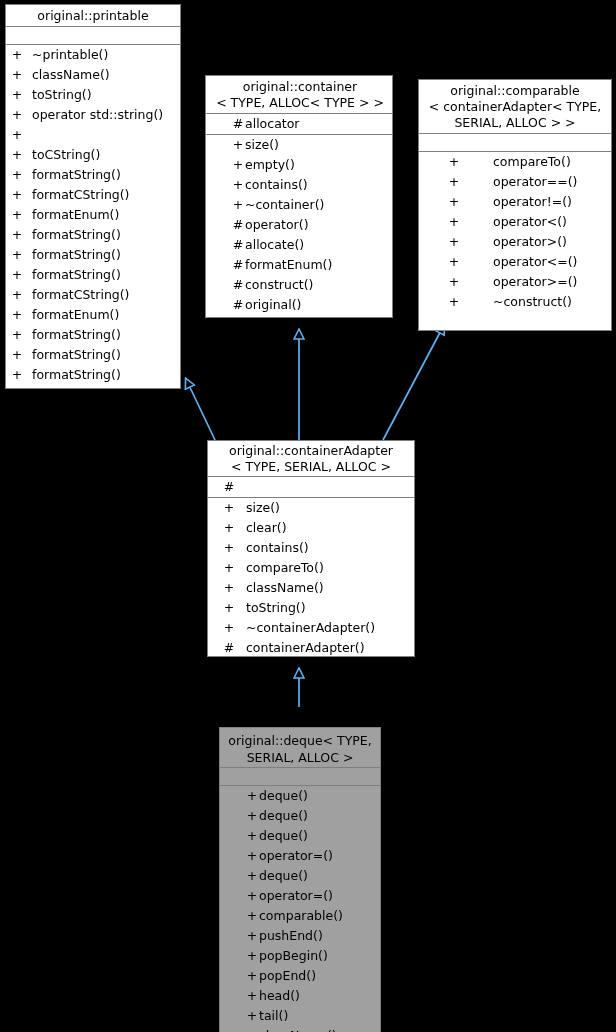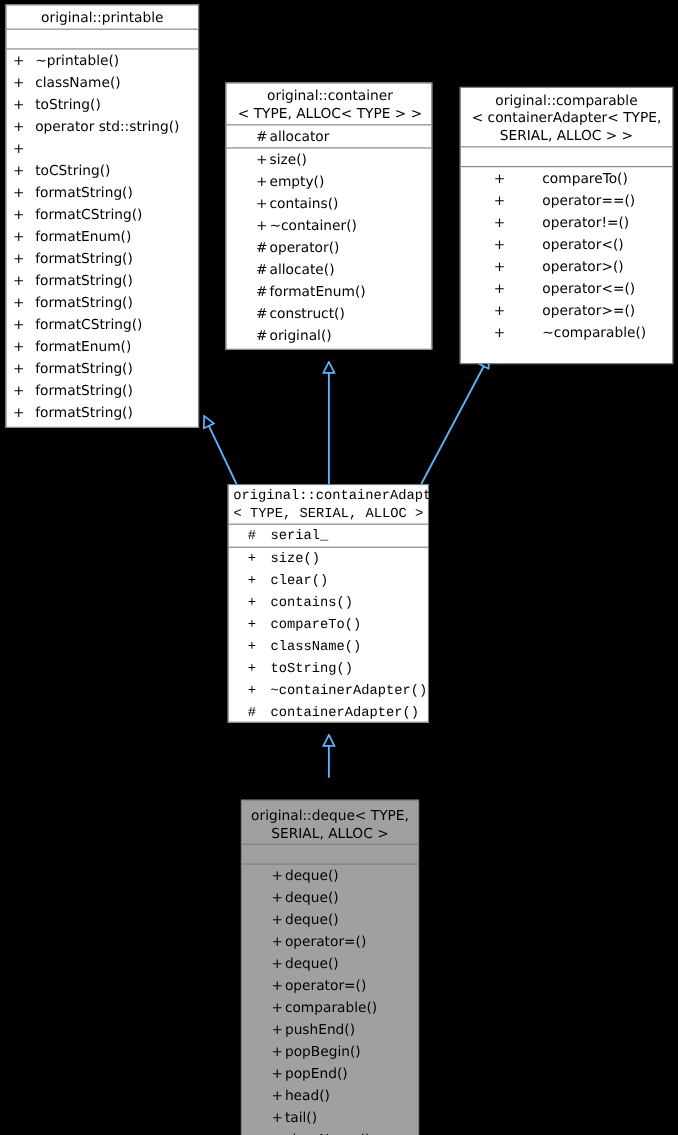--- a/index.html
+++ b/index.html
@@ -252,32 +252,31 @@
       <div class="member ind-wide">
           <span class="vis">+</span>
           <span class="nm">operator&lt;=()</span>
         </div>
       <div class="member ind-wide">
           <span class="vis">+</span>
           <span class="nm">operator&gt;=()</span>
         </div>
       <div class="member ind-wide">
           <span class="vis">+</span>
-          <span class="nm">~comparable()</span>
-        </div>
-    </div>
-  </div>
-
-  <div class="uml-box" style="left:207px; top:440px; width:183px; height:217px;font-family:Liberation Mono, monospace;">
+          <span class="nm">~construct()</span>
+        </div>
+    </div>
+  </div>
+
+  <div class="uml-box" style="left:207px; top:440px; width:208px; height:217px;">
     <div class="box-title" style="height:36px; text-align:center; line-height:16px; padding-top:2px;">original::containerAdapter
 &lt; TYPE, SERIAL, ALLOC &gt;</div>
     <div class="box-attrs">
       <div class="member ind-mid">
           <span class="vis">#</span>
-          <span class="nm">serial_</span>
         </div>
     </div>
     <div class="box-ops">
       <div class="member ind-mid">
           <span class="vis">+</span>
           <span class="nm">size()</span>
         </div>
       <div class="member ind-mid">
           <span class="vis">+</span>
           <span class="nm">clear()</span>

